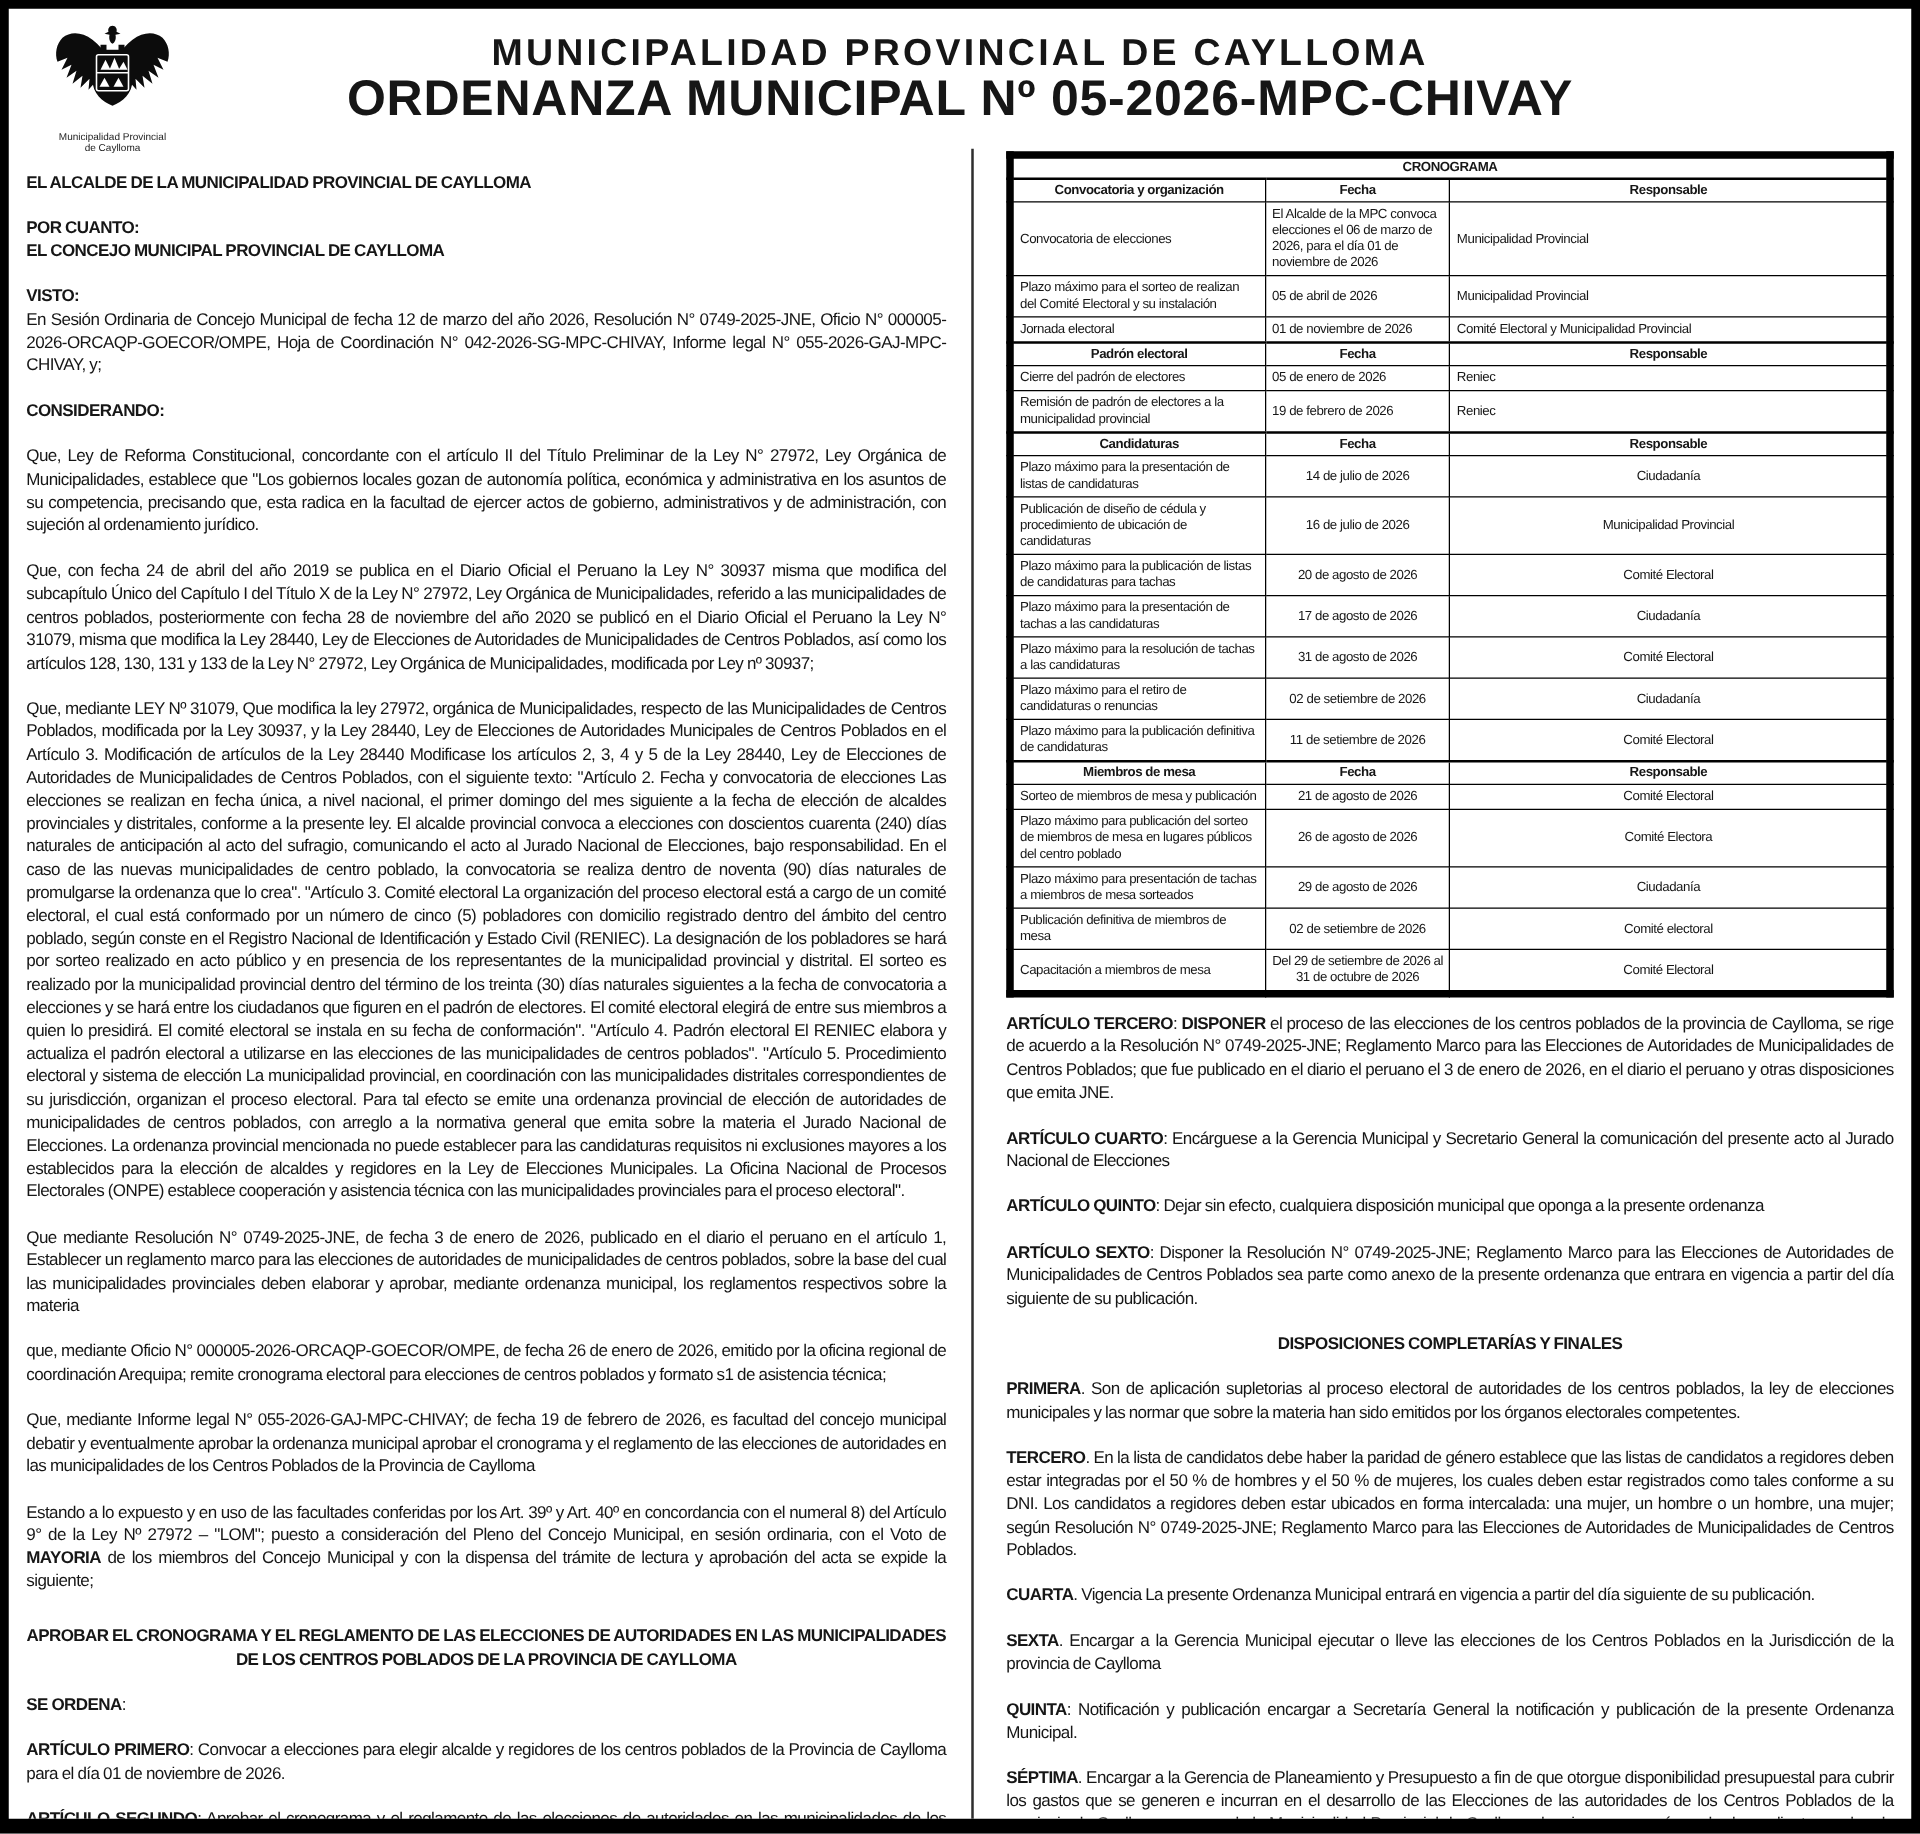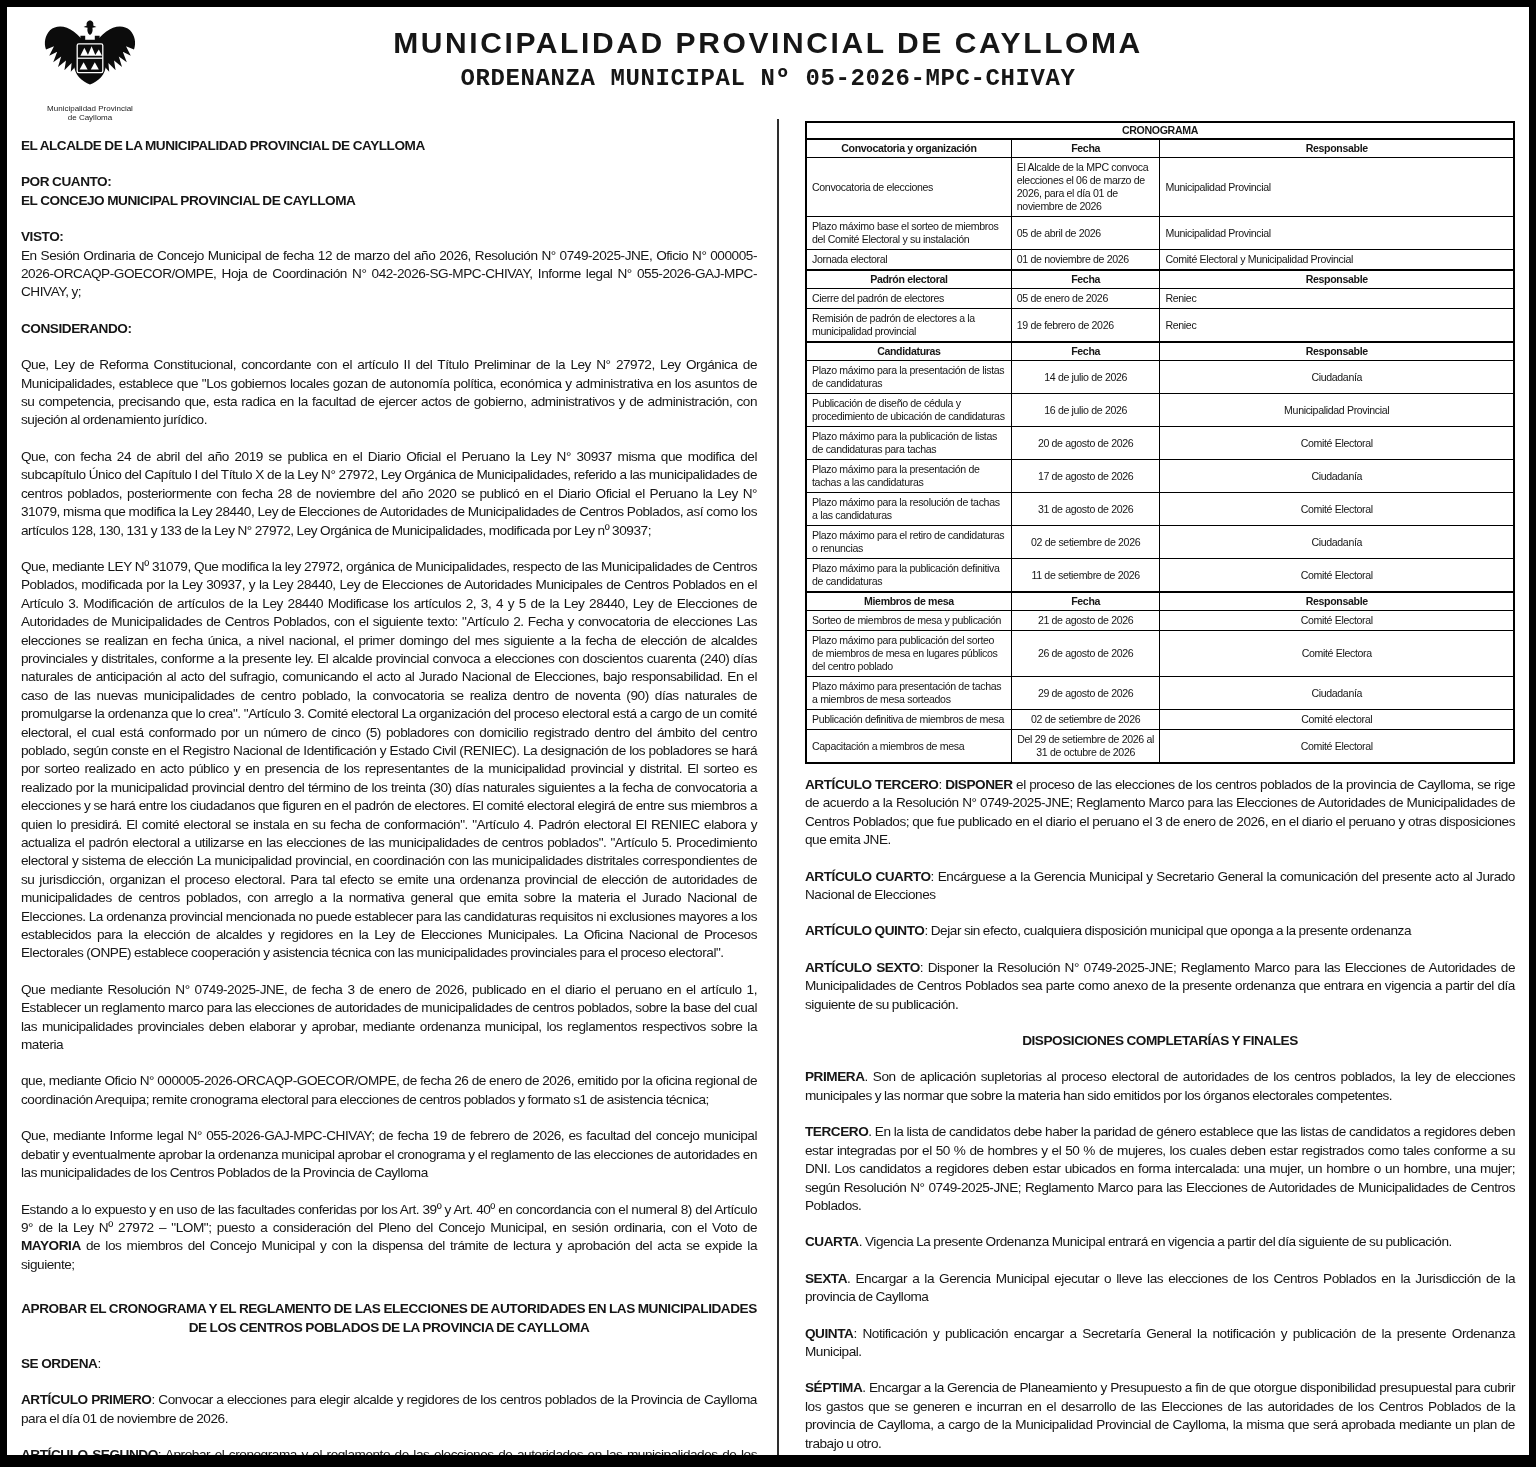--- a/index.html
+++ b/index.html
@@ -8,34 +8,34 @@
     border:7px solid #000;border-bottom-width:12px;position:relative;overflow:hidden;
     font-family:"Liberation Sans",sans-serif;color:#161616;
     padding:10px 14px 0 14px;
   }
   
   .header{position:relative;height:102px;}
   .logo{position:absolute;left:14px;top:2px;width:110px;text-align:center;}
   .logo-caption{font-size:8px;line-height:9px;color:#222;margin-top:1px;}
   .titles{position:absolute;left:0;right:0;top:8px;text-align:center;}
   .title1{font-size:30px;font-weight:bold;letter-spacing:2.6px;line-height:36px;white-space:nowrap;}
-  .title2{font-size:24px;font-weight:bold;letter-spacing:0.6px;line-height:36px;white-space:nowrap;font-family:Liberation Mono, monospace;}
+  .title2{font-size:40px;font-weight:bold;letter-spacing:0.6px;line-height:36px;white-space:nowrap;}
   
   .columns{display:flex;align-items:stretch;}
   .col-left{width:756px;box-sizing:border-box;padding:6px 20px 0 0;}
   .col-right{flex:1;box-sizing:border-box;border-left:2px solid #2e2e2e;padding:0 0 0 26px;min-height:1330px;}
   
   .blk{font-size:13.6px;line-height:18.4px;letter-spacing:-0.45px;word-spacing:-0.4px;
        text-align:justify;margin:12px 0 18px 0;}
   .blk .b{font-weight:bold;}
   .blk .u{}
   .blk.ctr{text-align:center;font-weight:bold;}
   .blk.gap{margin-top:26px;}
   
-  table.crono{width:100%;border-collapse:collapse;border:2px solid #000000;
+  table.crono{width:100%;border-collapse:collapse;border:6px solid #000000;
       font-size:10.6px;line-height:13px;letter-spacing:-0.35px;margin:2px 0 4px 0;}
   table.crono td{border:1px solid #000;padding:3px 5px;vertical-align:middle;}
   table.crono td.t-title{font-weight:bold;text-align:center;padding:1px 4px;}
   table.crono td.sec{font-weight:bold;text-align:center;padding:2px 4px;border-top:2px solid #000;}
   table.crono td.c{text-align:center;}
   table.crono td.l{text-align:left;}
 </style>
 </head>
 <body>
 
@@ -111,21 +111,21 @@
               <td class="sec">Convocatoria y organización</td>
               <td class="sec">Fecha</td>
               <td class="sec">Responsable</td>
             </tr>
             <tr>
               <td class="l">Convocatoria de elecciones</td>
               <td class="l">El Alcalde de la MPC  convoca  elecciones el 06 de marzo de 2026, para el día 01 de noviembre de 2026</td>
               <td class="l">Municipalidad Provincial</td>
             </tr>
             <tr>
-              <td class="l">Plazo máximo base el sorteo de miembros del Comité Electoral y su instalación</td>
+              <td class="l">Plazo máximo para el sorteo de realizan del Comité Electoral y su instalación</td>
               <td class="l">05 de abril de 2026</td>
               <td class="l">Municipalidad Provincial</td>
             </tr>
             <tr>
               <td class="l">Jornada electoral</td>
               <td class="l">01 de noviembre de 2026</td>
               <td class="l">Comité Electoral y Municipalidad Provincial</td>
             </tr>
             <tr>
               <td class="sec">Padrón electoral</td>

